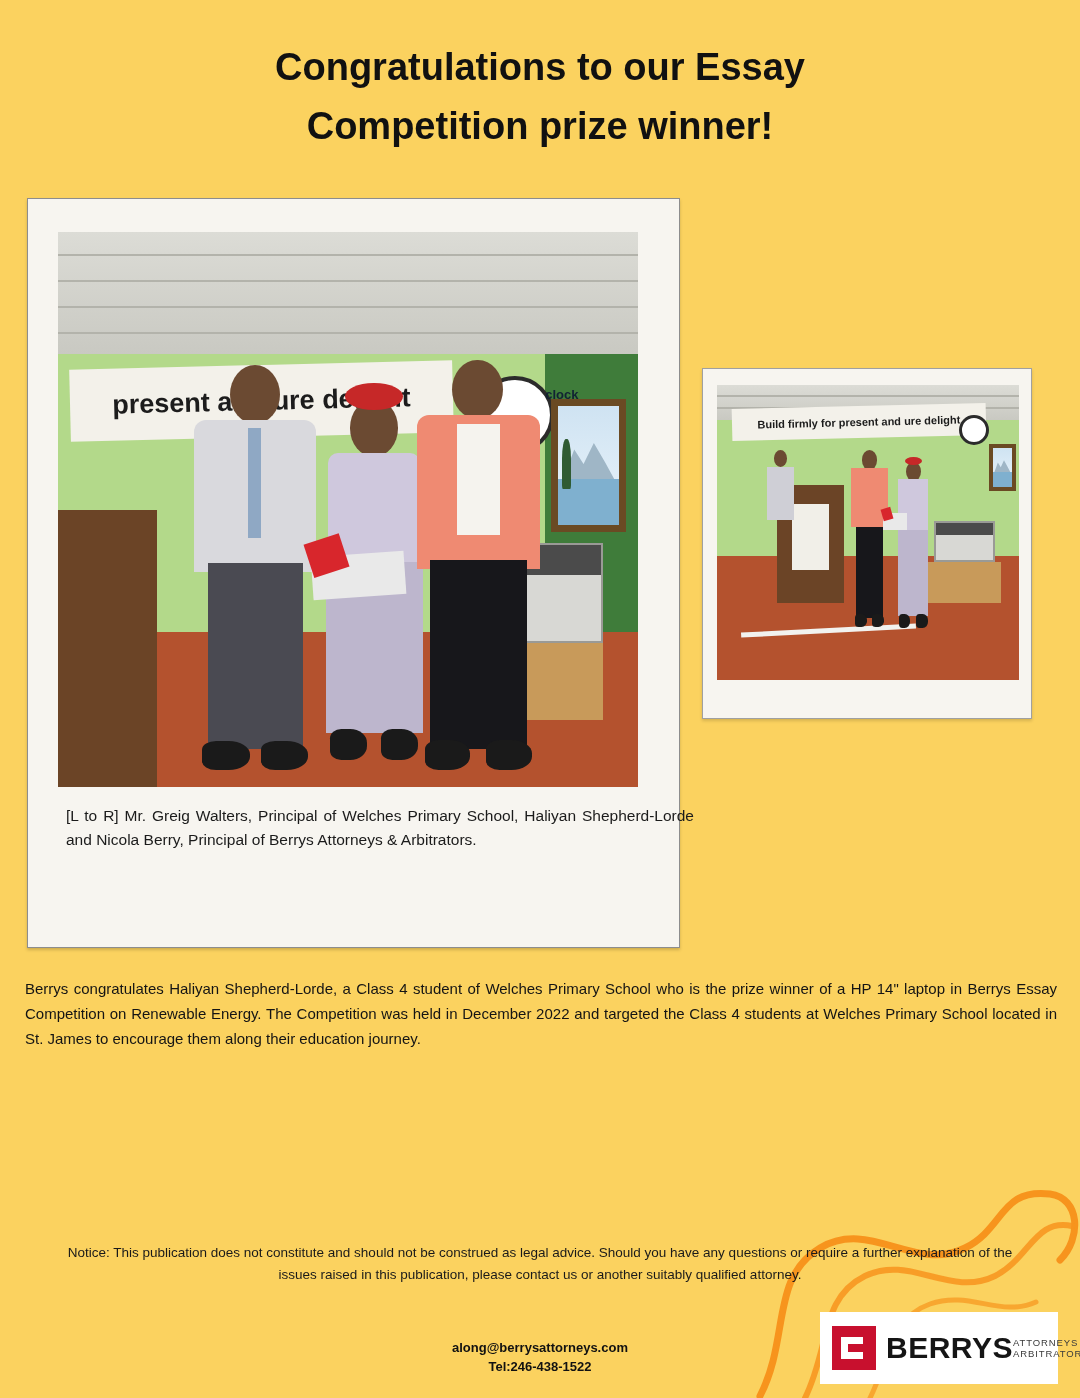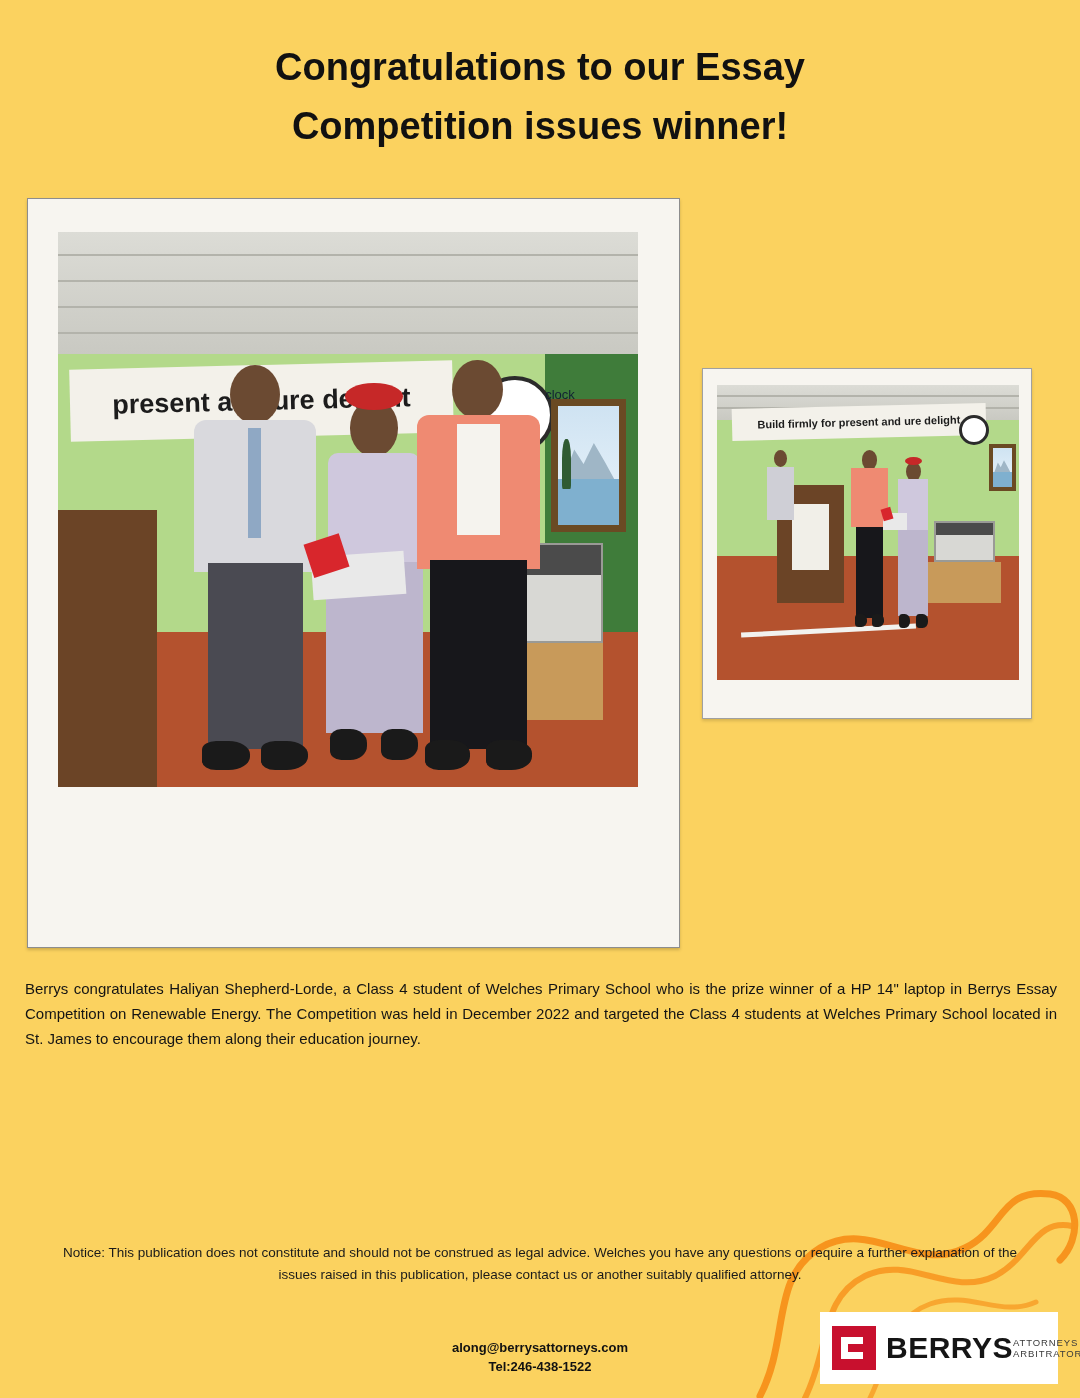--- a/index.html
+++ b/index.html
@@ -187,40 +187,40 @@
 
   .sec-line { position:absolute; background:#f2f2ef; }
 </style>
 </head>
 <body>
 
 <div class="page">
 
   <div class="headline">
     <div>Congratulations to our Essay</div>
-    <div>Competition issues winner!</div>
+    <div>Competition prize winner!</div>
   </div>
 
   <div class="photo-card">
     <div class="photo-main">
       <div class="scene">
         <div class="ceiling">
           <div class="ceiling-line" style="top:22px"></div>
           <div class="ceiling-line" style="top:48px"></div>
           <div class="ceiling-line" style="top:74px"></div>
           <div class="ceiling-line" style="top:100px"></div>
         </div>
         <div class="wall"></div>
         <div class="wall-dark"></div>
         <div class="floor"></div>
 
         <div class="banner" style="font-size:27px;">present and  ure delight</div>
 
         <div class="clock" style="top:26%; left:72%; width:78px; height:78px;"></div>
-        <div style="position:absolute; top:28%; left:84%; font-size:13px; color:#123; font-weight:normal;">clock</div>
+        <div style="position:absolute; top:28%; left:84%; font-size:13px; color:#123; font-weight:bold;">clock</div>
 
         <div class="painting" style="top:30%; left:85%; width:13%; height:24%;">
           <div class="sky"></div>
             <div class="mtn"></div>
             <div class="water"></div>
             <div class="tree"></div>
         </div>
 
         <div class="podium" style="left:0; top:50%; width:17%; height:50%;"></div>
         <div class="printer" style="left:78%; top:56%; width:16%; height:18%;">
@@ -251,20 +251,21 @@
         <div class="person" style="left:61%; top:23%; width:23%; height:77%;">
           <div class="head" style="left:30%; top:0; width:38%; height:14%;"></div>
           <div class="torso" style="left:4%; top:13%; width:92%; height:36%; background:#ef8a72; border-radius:12px 12px 0 0;"></div>
           <div style="position:absolute; left:34%; top:15%; width:32%; height:26%; background:#f5f3ee;"></div>
           <div class="legs" style="left:14%; top:47%; width:72%; height:44%; background:#17171b;"></div>
           <div class="shoe" style="left:10%; top:89%; width:34%; height:7%;"></div>
           <div class="shoe" style="left:56%; top:89%; width:34%; height:7%;"></div>
         </div>
       </div>
     </div>
+    <div class="caption">[L to R] Mr. Greig Walters, Principal of Welches Primary School, Haliyan Shepherd-Lorde and Nicola Berry, Principal of Berrys Attorneys &amp; Arbitrators.</div>
   </div>
 
   <div class="photo-card2">
     <div class="photo-sec">
       <div class="scene">
         <div class="ceiling" style="height:12%;">
           <div class="ceiling-line" style="top:10px"></div>
           <div class="ceiling-line" style="top:22px"></div>
         </div>
         <div class="wall" style="top:12%; bottom:42%;"></div>
@@ -317,21 +318,21 @@
   </div>
 
   <div class="body-text">Berrys congratulates Haliyan Shepherd-Lorde, a Class 4 student of Welches Primary School who is the prize winner of a HP 14" laptop in Berrys Essay Competition on Renewable Energy. The Competition was held in December 2022 and targeted the Class 4 students at Welches Primary School located in St. James to encourage them along their education journey.</div>
 
   <svg class="swirl" viewBox="0 0 330 230">
     <path d="M10 228 C 40 170, 20 110, 70 80 C 120 50, 165 105, 215 80 C 255 60, 250 20, 300 26 C 330 30, 332 70, 310 92" fill="none" stroke="#F7941D" stroke-width="7" stroke-linecap="round"></path>
     <path d="M55 230 C 80 180, 70 130, 115 108 C 160 86, 200 130, 245 108 C 280 90, 285 50, 322 58" fill="none" stroke="#F7941D" stroke-width="6" stroke-linecap="round" opacity="0.85"></path>
     <path d="M120 230 C 140 190, 140 150, 180 136 C 220 122, 250 150, 286 134" fill="none" stroke="#F7941D" stroke-width="5" stroke-linecap="round" opacity="0.7"></path>
   </svg>
 
-  <div class="notice">Notice: This publication does not constitute and should not be construed as legal advice. Welches you have any questions or require a further explanation of the issues raised in this publication, please contact us or another suitably qualified attorney.</div>
+  <div class="notice">Notice: This publication does not constitute and should not be construed as legal advice. Should you have any questions or require a further explanation of the issues raised in this publication, please contact us or another suitably qualified attorney.</div>
 
   <div class="footer-contact">
     <div>along@berrysattorneys.com</div>
     <div>Tel:246-438-1522</div>
   </div>
 
   <div class="logo-box">
     <div class="logo-mark">
         <i></i>
       </div>

